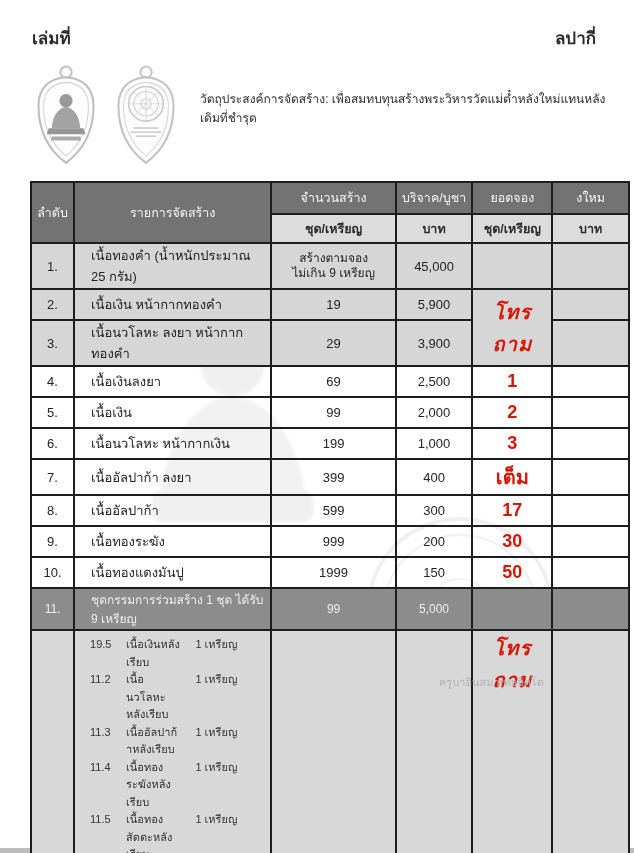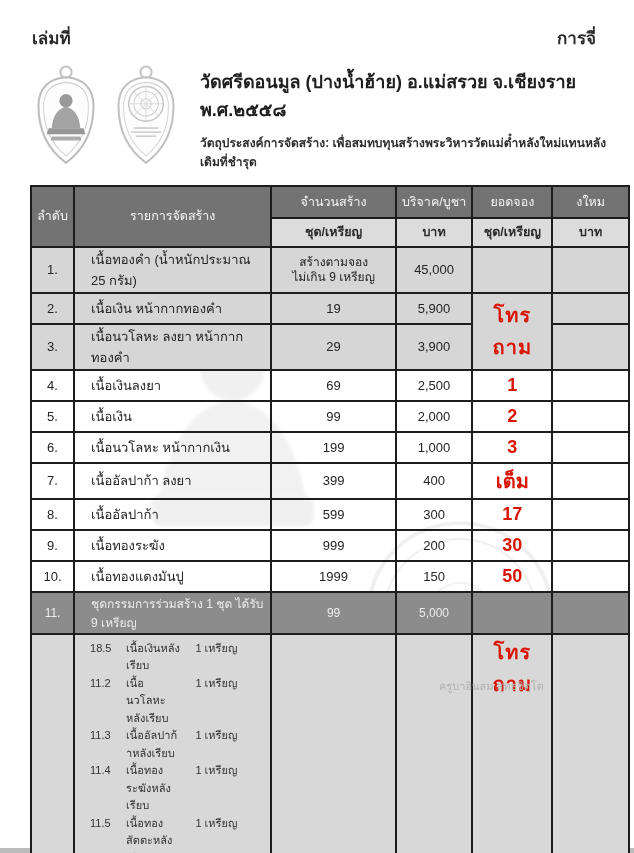--- a/index.html
+++ b/index.html
@@ -10,21 +10,21 @@
   
   .top-labels{display:flex;justify-content:space-between;margin:24px 38px 0 32px;font-family:Liberation Mono, monospace;}
   .top-labels span{font-size:17px;font-weight:600;color:#2a2a2a;}
 
   
   .doc-header{display:flex;margin:10px 20px 0 28px;align-items:flex-start;}
   .amulets{width:158px;display:flex;gap:4px;padding-top:2px;flex:0 0 auto;}
   .titles{flex:1;padding-left:14px;padding-top:8px;}
   .doc-title{font-size:19px;font-weight:bold;color:#1e1e1e;line-height:1.5;}
   .doc-subtitle{font-size:18px;font-weight:bold;color:#1e1e1e;line-height:1.55;}
-  .doc-purpose{font-size:12px;font-weight:700;color:#2e2e2e;margin-top:8px;}
+  .doc-purpose{font-size:12px;font-weight:400;color:#2e2e2e;margin-top:20px;}
 
   
   .table-wrap{position:relative;margin:14px 0 0 30px;width:600px;background:#fff;}
   .wm{position:absolute;z-index:0;}
   table{width:600px;border-collapse:collapse;table-layout:fixed;position:relative;z-index:1;}
   th,td{border:2px solid #1d1d1d;padding:1px 3px;font-size:13px;color:#242424;
         text-align:center;vertical-align:middle;background:transparent;}
   thead th{background:#737373;color:#f4f4f4;font-weight:400;font-size:12.5px;height:28px;}
   thead tr.units th{background:#dcdcdc;color:#2a2a2a;height:25px;font-weight:600;margin-left:40px;}
   td.item{text-align:left;padding-left:16px;}
@@ -35,37 +35,37 @@
   tr.dark td{background:#8c8c8c;color:#ededed;height:27px;font-size:12px;}
   tr.subblock td{background:#d8d8d8;vertical-align:top;}
   .subrows{padding:4px 2px 2px 12px;}
   .subrow{display:flex;font-size:11px;line-height:17.5px;color:#333;}
   .subrow .sno{width:36px;text-align:left;}
   .subrow .sname{flex:1;text-align:left;}
   .subrow .sqty{width:70px;text-align:left;margin-left:14px;}
 
   .red-num{color:#d91505;font-weight:bold;font-size:18px;}
   .red-full{color:#d91505;font-weight:bold;font-size:20px;}
-  .red-call{color:#d91505;font-weight:bold;font-size:20px;letter-spacing:1px;}
+  .red-call{color:#d91505;font-weight:bold;font-size:20px;letter-spacing:1px;font-style:italic;}
 
   .scan-edge{position:absolute;left:0;right:0;bottom:0;height:5px;background:#ababab;opacity:.8;}
 
   
   .wm-monk{left:95px;top:130px;opacity:.22;filter:blur(1.5px);}
   .wm-circle{left:330px;top:330px;opacity:.3;}
   .wm-name{left:409px;top:492px;font-size:11px;color:#b3b3b3;z-index:2;position:absolute;}
 </style>
 </head>
 <body>
 
 <div class="page">
 
   <div class="top-labels">
     <span>เล่มที่</span>
-    <span>การจี่</span>
+    <span>ลปากี่</span>
   </div>
 
   <div class="doc-header">
     <div class="amulets">
       <svg width="76" height="104" viewBox="0 0 68 102">
         <circle cx="34" cy="9" r="5.5" fill="none" stroke="#c2c2c2" stroke-width="2"></circle>
         <path d="M34 14 C18 15 7 24 7 42 C7 64 15 84 34 98 C53 84 61 64 61 42 C61 24 50 15 34 14 Z" fill="#fdfdfd" stroke="#bdbdbd" stroke-width="2"></path>
         <path d="M34 19 C21 20 12 27 12 43 C12 62 19 79 34 91 C49 79 56 62 56 43 C56 27 47 20 34 19 Z" fill="none" stroke="#d2d2d2" stroke-width="1"></path>
         <circle cx="34" cy="37" r="6.5" fill="#999"></circle>
         <path d="M34 43 C25 45 21 53 20 64 L48 64 C47 53 43 45 34 43 Z" fill="#a3a3a3"></path>
@@ -79,21 +79,20 @@
         <circle cx="34" cy="40" r="17" fill="none" stroke="#c8c8c8" stroke-width="1.5"></circle>
         <circle cx="34" cy="40" r="12" fill="none" stroke="#cecece" stroke-width="1"></circle>
         <circle cx="34" cy="40" r="5" fill="none" stroke="#cecece" stroke-width="1"></circle>
         <path d="M34 23 V57 M17 40 H51 M22 28 L46 52 M46 28 L22 52" stroke="#d4d4d4" stroke-width="0.8"></path>
         <rect x="22" y="63" width="24" height="1.6" fill="#cbcbcb"></rect>
         <rect x="19" y="67" width="30" height="1.6" fill="#cfcfcf"></rect>
         <rect x="24" y="71" width="20" height="1.6" fill="#cfcfcf"></rect>
       </svg>
     </div>
     <div class="titles">
-      <div class="doc-subtitle">วัดศรีดอนมูล (ปางน้ำฮ้าย) อ.แม่สรวย จ.เชียงราย พ.ศ.๒๕๕๘</div>
       <div class="doc-purpose">วัตถุประสงค์การจัดสร้าง: เพื่อสมทบทุนสร้างพระวิหารวัดแม่ต๋ำหลังใหม่แทนหลังเดิมที่ชำรุด</div>
     </div>
   </div>
 
   <div class="table-wrap">
     <svg class="wm wm-monk" width="215" height="235" viewBox="0 0 100 110">
       <circle cx="50" cy="25" r="15" fill="#bdbdbd"></circle>
       <path d="M50 39 C31 43 21 59 16 84 L84 84 C79 59 69 43 50 39 Z" fill="#c4c4c4"></path>
       <rect x="12" y="84" width="76" height="15" rx="5" fill="#bdbdbd"></rect>
     </svg>
@@ -218,21 +217,21 @@
           <td>99</td>
           <td>5,000</td>
           <td></td>
           <td></td>
         </tr>
         <tr class="subblock">
           <td></td>
           <td>
             <div class="subrows">
               <div class="subrow">
-                  <span class="sno">18.5</span>
+                  <span class="sno">19.5</span>
                   <span class="sname">เนื้อเงินหลังเรียบ</span>
                   <span class="sqty">1 เหรียญ</span>
                 </div>
               <div class="subrow">
                   <span class="sno">11.2</span>
                   <span class="sname">เนื้อนวโลหะหลังเรียบ</span>
                   <span class="sqty">1 เหรียญ</span>
                 </div>
               <div class="subrow">
                   <span class="sno">11.3</span>

